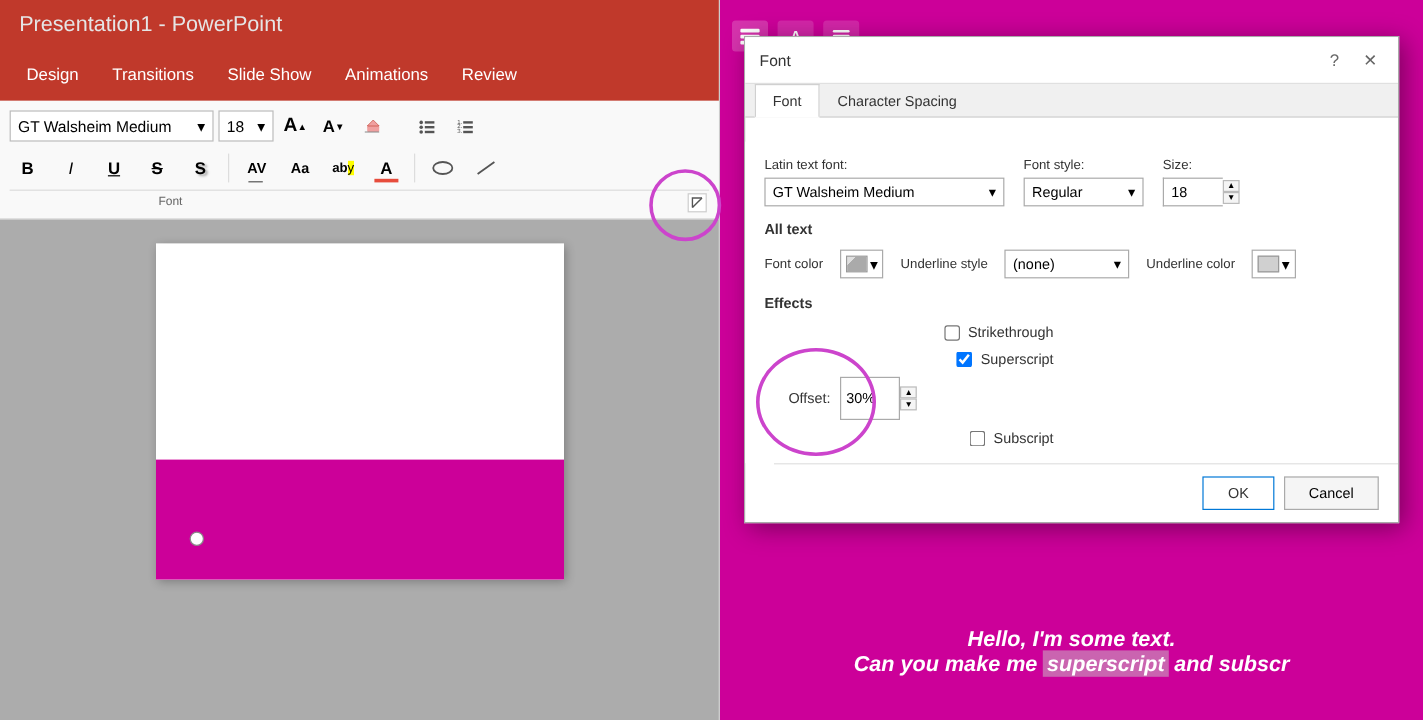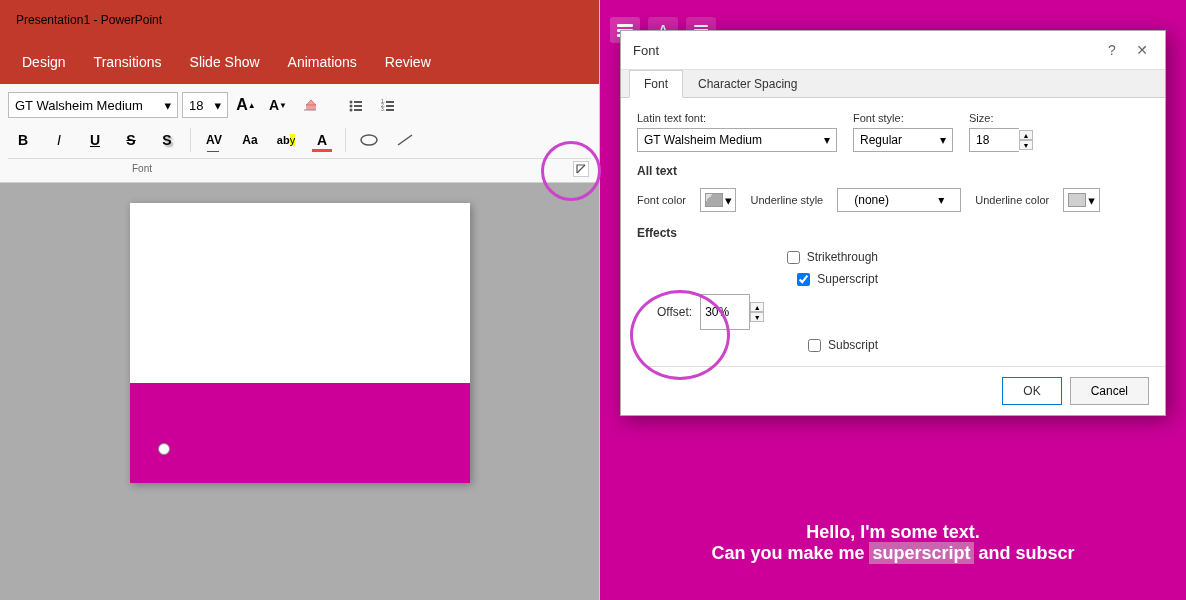--- a/index.html
+++ b/index.html
@@ -11,23 +11,23 @@
       height: 600px;
       background: #f3f3f3;
       display: flex;
       flex-direction: column;
       border-right: 1px solid #ccc;
     }
 
     
     .title-bar {
       background: #c0392b;
-      color: #000000;
+      color: #e5e5e5;
       padding: 8px 16px;
-      font-size: 12px;
+      font-size: 18px;
       font-weight: 400;
       height: 40px;
       display: flex;
       align-items: center;
     }
 
     
     .menu-bar {
       background: #c0392b;
       display: flex;
@@ -254,20 +254,21 @@
       background: white;
       border: 1px solid #d0d0d0;
       border-bottom: 1px solid white;
       color: #333;
     }
 
     
     .dialog-body {
       padding: 14px 16px;
       background: white;
+      margin-top: 20px;
     }
 
     .form-row {
       display: flex;
       align-items: flex-start;
       gap: 16px;
       margin-bottom: 12px;
     }
     .form-group {
       display: flex;
@@ -320,23 +321,23 @@
       background: white;
     }
     .color-swatch {
       width: 18px;
       height: 14px;
       background: linear-gradient(135deg, #e0e0e0 25%, #aaa 25%);
       border: 1px solid #999;
     }
 
     .underline-style-input {
-      width: 124px;
+      width: 104px;
       border: 1px solid #aaa;
-      padding: 3px 16px;
+      padding: 3px 6px;
       font-size: 12px;
       height: 24px;
       background: white;
       display: flex;
       align-items: center;
       justify-content: space-between;
     }
     .checkbox-row {
       display: flex;
       align-items: center;
@@ -400,20 +401,21 @@
     .right-bottom {
       position: absolute;
       bottom: 0;
       left: 0;
       right: 0;
       height: 120px;
       background: #cc0099;
       display: flex;
       align-items: center;
       padding: 20px;
+      font-style: italic;
     }
 
     
     .spinner {
       display: flex;
       flex-direction: column;
       gap: 0;
     }
     .spinner-btn {
       width: 14px;

